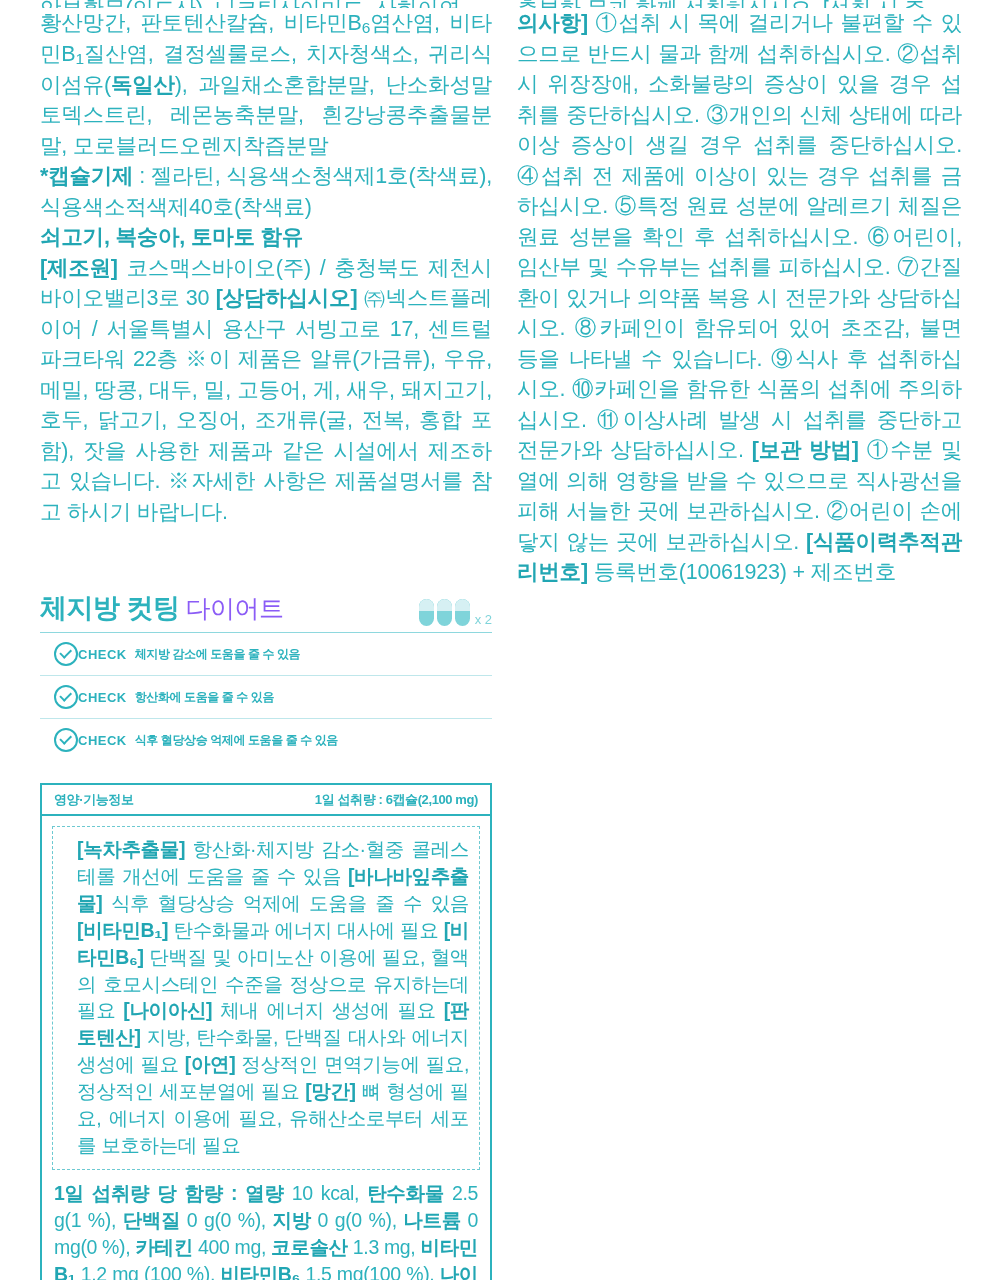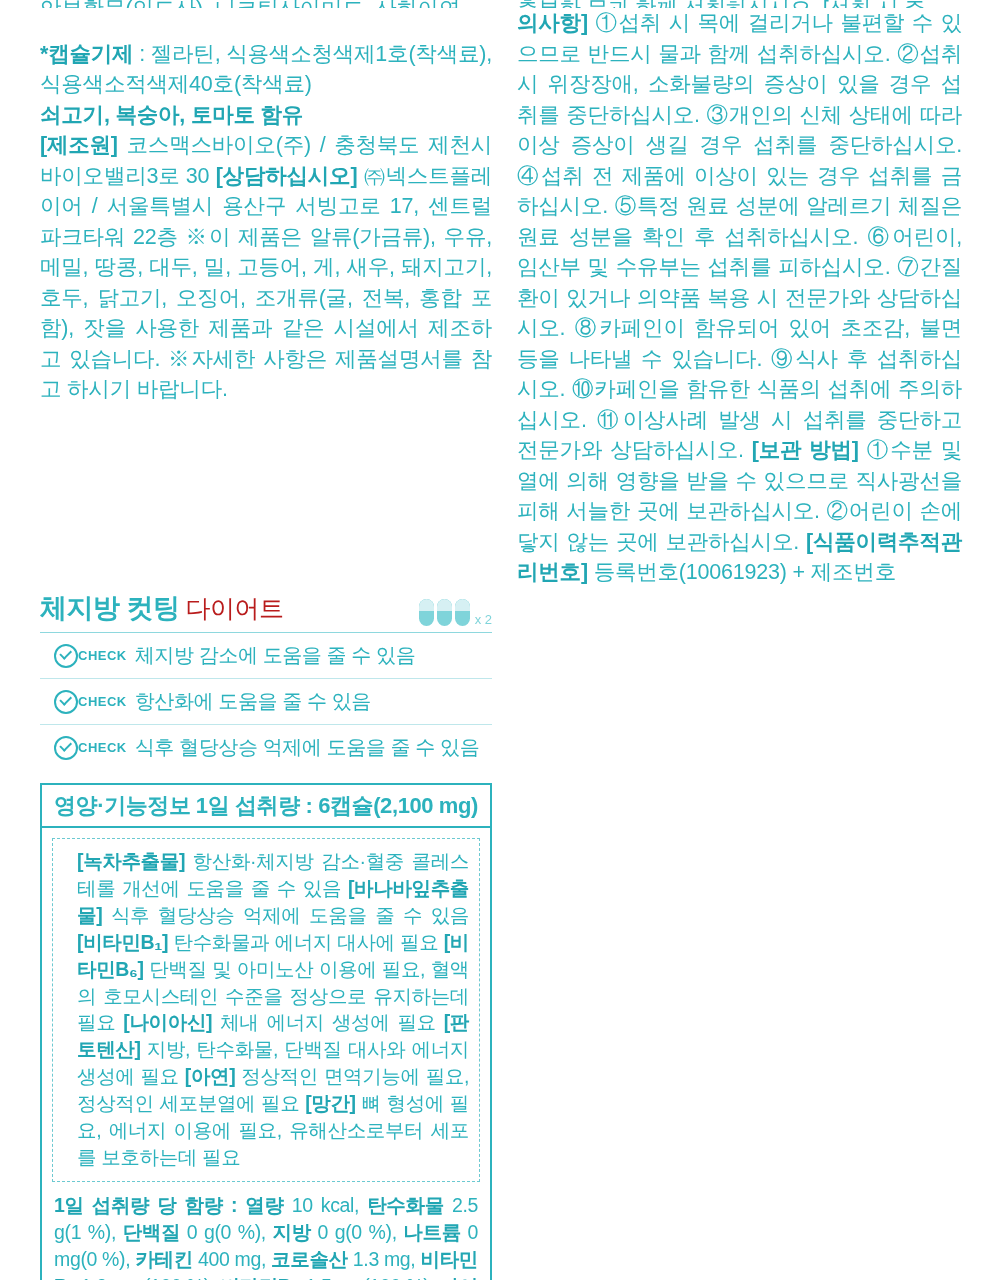--- a/index.html
+++ b/index.html
@@ -57,21 +57,21 @@
   }
   .claim-title {
     font-size: 27px;
     font-weight: bold;
     color: #2cb2bd;
     letter-spacing: -0.5px;
   }
   .claim-title .sub {
     font-weight: normal;
     font-size: 25px;
-    color: #b91c1c;
+    color: #8b5cf6;
     margin-left: 6px;
   }
   .caps {
     display: flex;
     align-items: flex-end;
     gap: 3px;
   }
   .cap {
     width: 15px;
     height: 27px;
@@ -121,43 +121,43 @@
     transform: rotate(-45deg);
   }
   .check-word {
     font-size: 13px;
     font-weight: bold;
     letter-spacing: 0.5px;
     color: #2cb2bd;
     flex: 0 0 auto;
   }
   .check-text {
-    font-size: 20px;
-    font-weight: normal;
+    font-size: 12px;
+    font-weight: bold;
     color: #2cb2bd;
     letter-spacing: -0.4px;
     margin-left: 8px;
   }
 
   
   .nutrition {
     position: absolute;
     left: 40px;
     top: 783px;
     width: 452px;
     border: 2px solid #2cb2bd;
     box-sizing: border-box;
   }
   .nutrition-head {
     display: flex;
     justify-content: space-between;
     align-items: center;
     padding: 6px 12px 5px 12px;
     border-bottom: 2px solid #2cb2bd;
-    font-size: 22px;
+    font-size: 13px;
     font-weight: bold;
     color: #2cb2bd;
     letter-spacing: -0.4px;
   }
   .nutrition-body {
     padding: 10px 10px 8px 10px;
   }
   .dashed-box {
     border: 1.6px dashed #6cc9d1;
     padding: 9px 10px 10px 24px;
@@ -180,21 +180,21 @@
   }
   sub { font-size: 0.72em; vertical-align: -0.18em; }
 </style>
 </head>
 <body>
 
 <div class="page">
 
   <div class="col left-col">
     <span class="clipped-top">앙부활물(인도산), 니코틴산아미드, 산화아연,</span>
-    <br>
+    <span><span>황산망간, 판토텐산칼슘, 비타민B</span><sub>6</sub><span>염산염, 비타민B</span><sub>1</sub><span>질산염, 결정셀룰로스, 치자청색소, 귀리식이섬유(</span><b>독일산</b><span>), 과일채소혼합분말, 난소화성말토덱스트린, 레몬농축분말, 흰강낭콩추출물분말, 모로블러드오렌지착즙분말</span></span><br>
     <b>*캡슐기제</b><span> : 젤라틴, 식용색소청색제1호(착색료), 식용색소적색제40호(착색료)</span><br>
     <b> 쇠고기, 복숭아, 토마토 함유</b><br>
     <b>[제조원]</b><span> 코스맥스바이오(주) / 충청북도 제천시 바이오밸리3로 30 </span><b>[상담하십시오]</b><span> ㈜넥스트플레이어 / 서울특별시 용산구 서빙고로 17, 센트럴파크타워 22층 ※이 제품은 알류(가금류), 우유, 메밀, 땅콩, 대두, 밀, 고등어, 게, 새우, 돼지고기, 호두, 닭고기, 오징어, 조개류(굴, 전복, 홍합 포함), 잣을 사용한 제품과 같은 시설에서 제조하고 있습니다. ※자세한 사항은 제품설명서를 참고 하시기 바랍니다.</span>
   </div>
 
   <div class="col right-col">
     <span class="clipped-top">충분한 물과 함께 섭취하십시오. [섭취 시 주</span>
     <b>의사항]</b><span> ①섭취 시 목에 걸리거나 불편할 수 있으므로 반드시 물과 함께 섭취하십시오. ②섭취 시 위장장애, 소화불량의 증상이 있을 경우 섭취를 중단하십시오. ③개인의 신체 상태에 따라 이상 증상이 생길 경우 섭취를 중단하십시오. ④섭취 전 제품에 이상이 있는 경우 섭취를 금하십시오. ⑤특정 원료 성분에 알레르기 체질은 원료 성분을 확인 후 섭취하십시오. ⑥어린이, 임산부 및 수유부는 섭취를 피하십시오. ⑦간질환이 있거나 의약품 복용 시 전문가와 상담하십시오. ⑧카페인이 함유되어 있어 초조감, 불면 등을 나타낼 수 있습니다. ⑨식사 후 섭취하십시오. ⑩카페인을 함유한 식품의 섭취에 주의하십시오. ⑪이상사례 발생 시 섭취를 중단하고 전문가와 상담하십시오. </span><b>[보관 방법]</b><span> ①수분 및 열에 의해 영향을 받을 수 있으므로 직사광선을 피해 서늘한 곳에 보관하십시오. ②어린이 손에 닿지 않는 곳에 보관하십시오. </span><b>[식품이력추적관리번호]</b><span> 등록번호(10061923) + 제조번호</span>
   </div>
 

